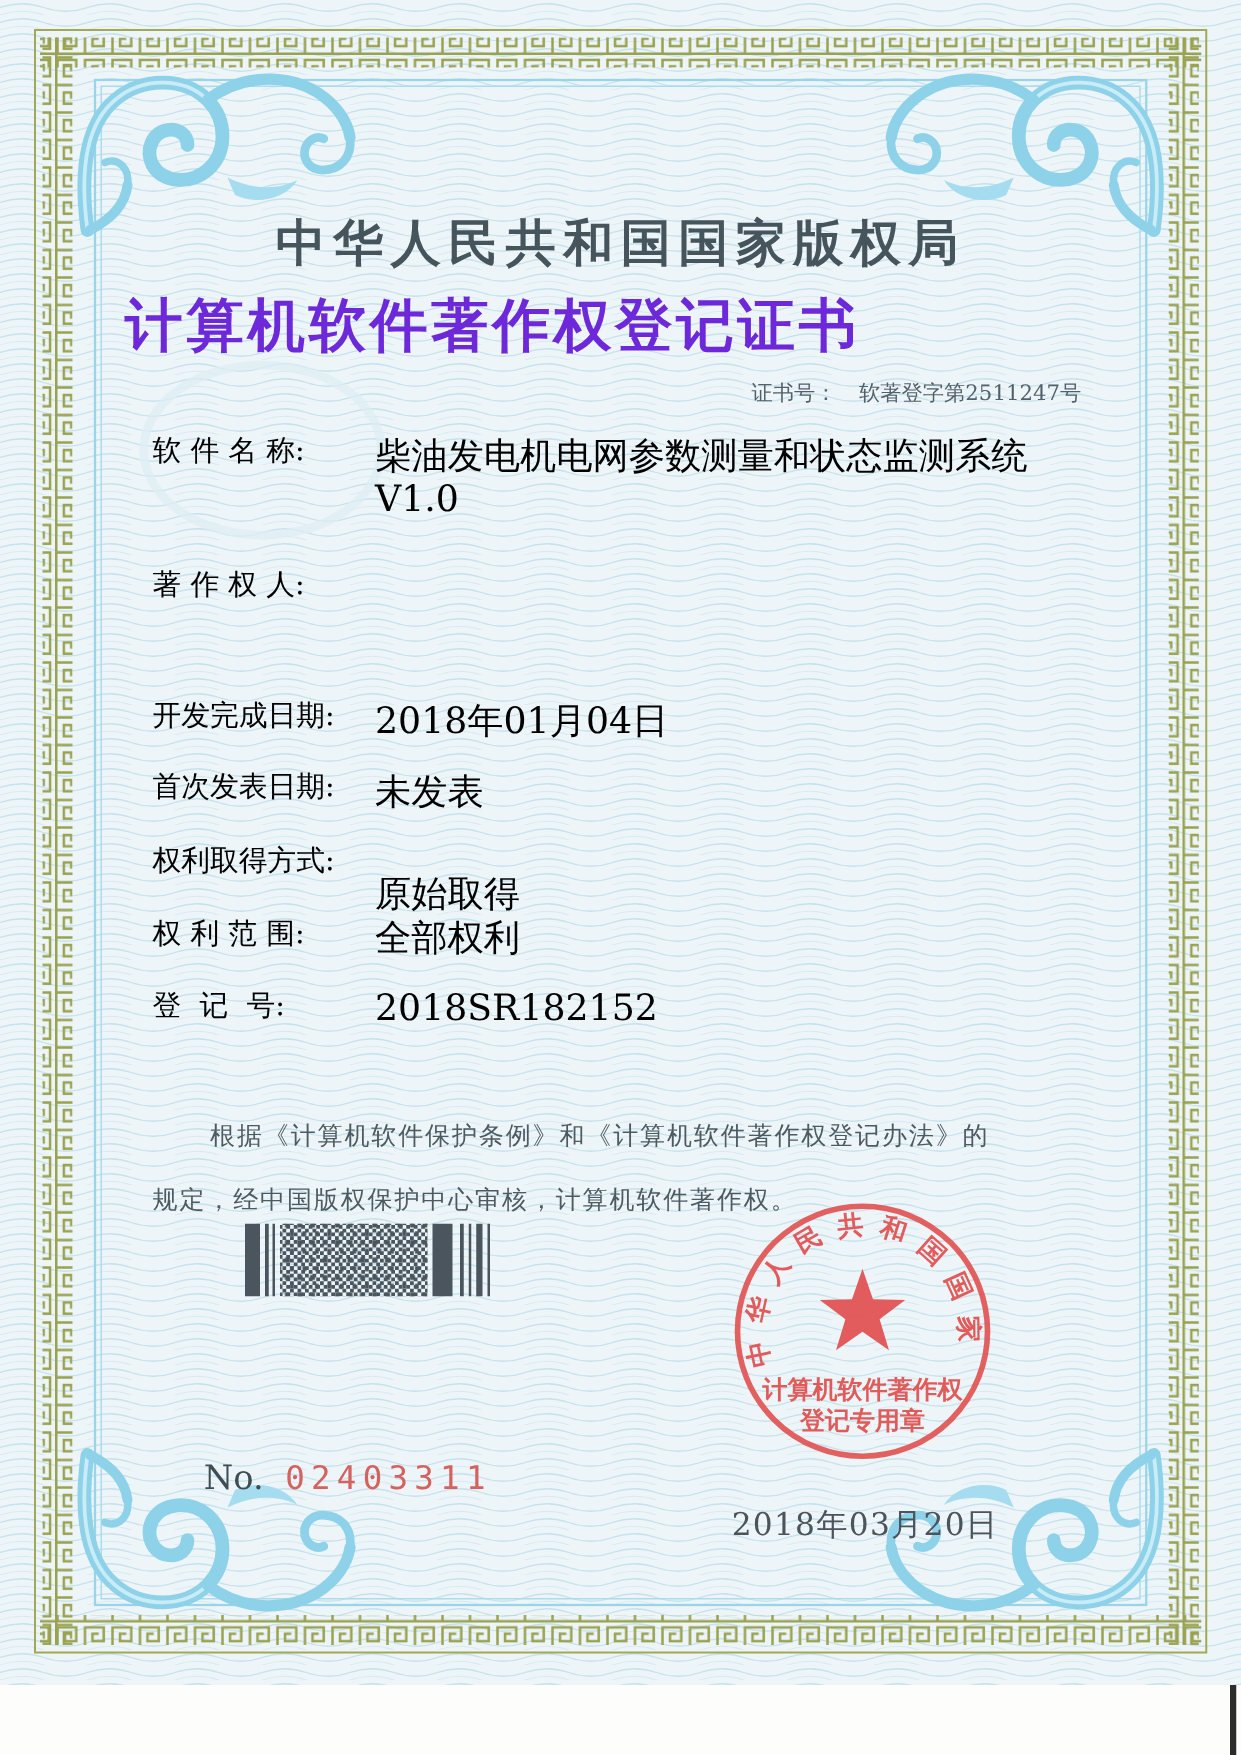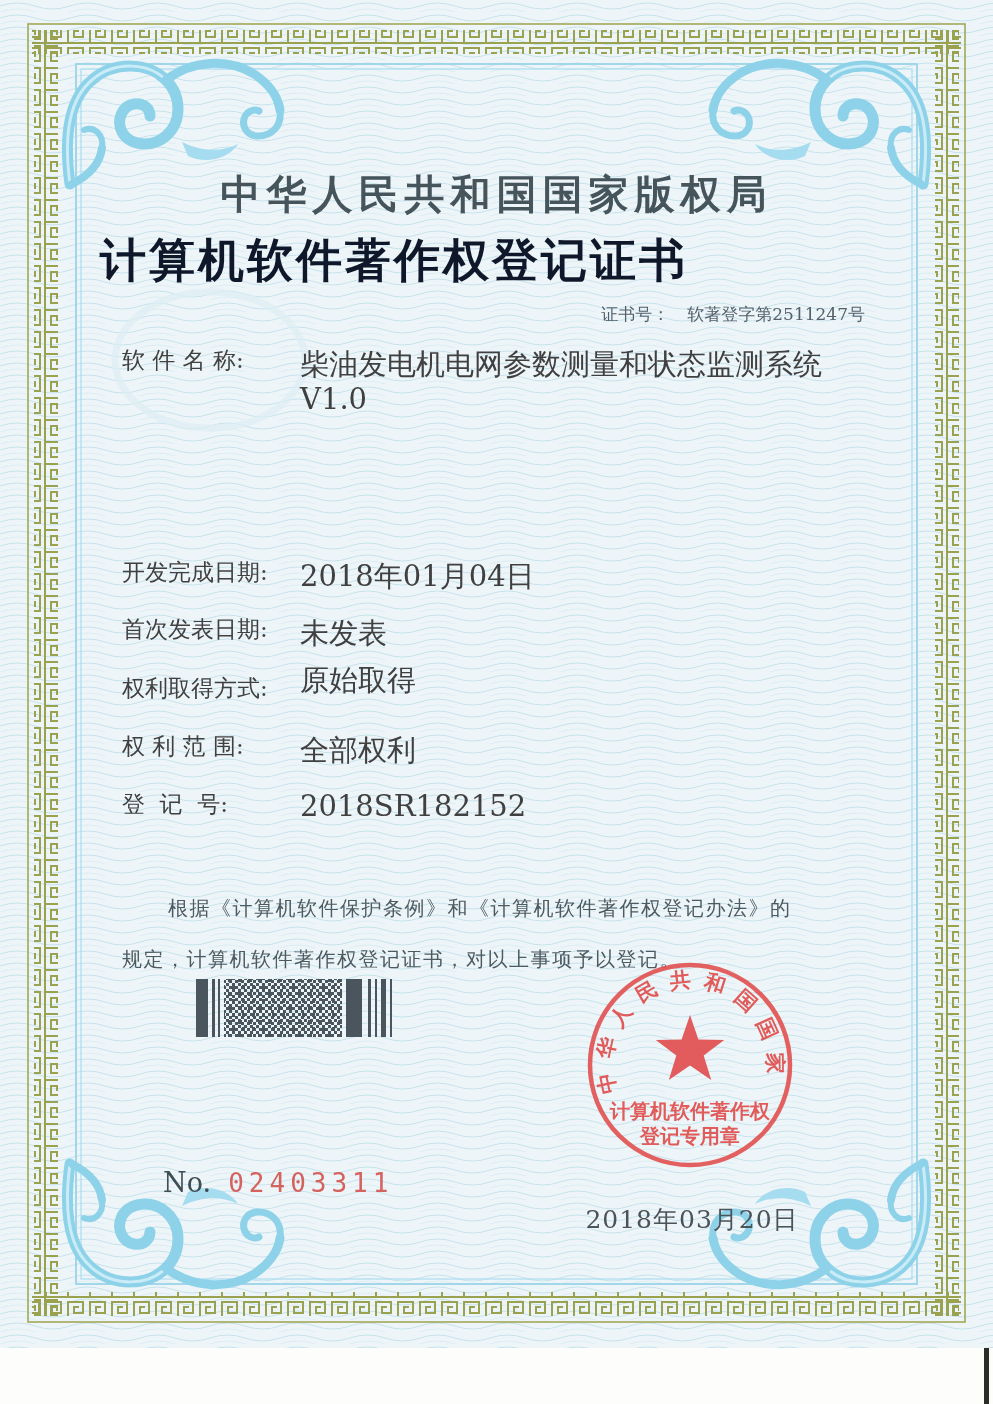--- a/index.html
+++ b/index.html
@@ -1,22 +1,22 @@
 <!DOCTYPE html>
 <html><head>
 <meta charset="utf-8">
 <style>
   html,body{margin:0;padding:0;}
   body{background:#ffffff;font-family:"DejaVu Serif", serif;}
   .screen{position:relative;width:993px;height:1404px;overflow:hidden;background:#fdfdfb;}
   .page{position:absolute;left:0;top:0;width:993px;height:1348px;background:#edf5f8;}
   .deco{position:absolute;left:0;top:0;}
-  .txt{position:absolute;color:#404040;white-space:pre;}
+  .txt{position:absolute;color:#000000;white-space:pre;}
   .issuer{left:0;width:993px;top:167px;text-align:center;font-size:40px;font-weight:700;letter-spacing:6px;color:#46545c;}
-  .cert-title{left:0;width:788px;top:230px;text-align:center;font-size:46px;font-weight:700;letter-spacing:3px;color:#0f172a;}
+  .cert-title{left:0;width:788px;top:230px;text-align:center;font-size:46px;font-weight:700;letter-spacing:3px;color:#6d28d9;}
   .certno{top:303px;right:128px;font-size:17px;color:#51606a;margin-left:24px;}
   .certno .gap{display:inline-block;width:18px;}
   .flabel{left:122px;width:185px;font-size:23px;}
   .fvalue{left:300px;font-size:29px;}
   .statement{left:122px;width:758px;font-size:20px;letter-spacing:1.5px;color:#4c5a61;margin-top:35px;}
   .ind{text-indent:46px;}
   .serial{top:1167px;left:163px;font-size:27px;color:#3f4d55;}
   .serial .num{color:#d4625f;letter-spacing:5px;font-family:"DejaVu Sans Mono",monospace;font-size:26px;}
   .issue-date{top:1163px;left:577px;width:230px;text-align:center;font-size:25px;color:#4b535b;letter-spacing:1px;margin-top:40px;}
   .scan-mark{position:absolute;left:984px;top:1348px;width:5px;height:56px;background:#2c2c29;}
@@ -72,38 +72,39 @@
     </svg>
 
     <div class="txt issuer">中华人民共和国国家版权局</div>
     <div class="txt cert-title">计算机软件著作权登记证书</div>
     <div class="txt certno"><span>证书号：</span><span class="gap"></span><span>软著登字第2511247号</span></div>
 
     <div class="txt flabel" style="top:345px">软 件 名 称:</div>
     <div class="txt fvalue" style="top:345px">柴油发电机电网参数测量和状态监测系统</div>
     <div class="txt fvalue" style="top:382px">V1.0</div>
 
+    <div class="txt flabel" style="top:452px">著 作 权 人:</div>
 
     <div class="txt flabel" style="top:557px">开发完成日期:</div>
     <div class="txt fvalue" style="top:557px">2018年01月04日</div>
 
     <div class="txt flabel" style="top:614px">首次发表日期:</div>
     <div class="txt fvalue" style="top:614px">未发表</div>
 
     <div class="txt flabel" style="top:673px">权利取得方式:</div>
-    <div class="txt fvalue" style="top:661px">原始取得</div>
+    <div class="txt fvalue" style="top:696px">原始取得</div>
 
     <div class="txt flabel" style="top:731px">权 利 范 围:</div>
     <div class="txt fvalue" style="top:731px">全部权利</div>
 
     <div class="txt flabel" style="top:789px">登  记  号:</div>
     <div class="txt fvalue" style="top:789px">2018SR182152</div>
 
     <div class="txt statement ind" style="top:860px">根据《计算机软件保护条例》和《计算机软件著作权登记办法》的</div>
-    <div class="txt statement" style="top:911px">规定，计算机软件著作权登记证书，对以上事项予以登记。</div>
+    <div class="txt statement" style="top:911px">规定，经中国版权保护中心审核，计算机软件著作权。</div>
 
     <svg class="deco" style="left:196px;top:977px" width="212" height="62" viewBox="0 0 212 62">
       <defs>
         <pattern id="bc" width="6" height="6" patternUnits="userSpaceOnUse">
           <rect width="3" height="3" fill="#4a555e"></rect>
           <rect x="3" y="3" width="3" height="3" fill="#4a555e"></rect>
         </pattern>
         <pattern id="bc2" width="10" height="14" patternUnits="userSpaceOnUse">
           <rect x="2" y="1" width="4" height="4" fill="#4a555e"></rect>
           <rect x="6" y="8" width="3" height="4" fill="#4a555e"></rect>

